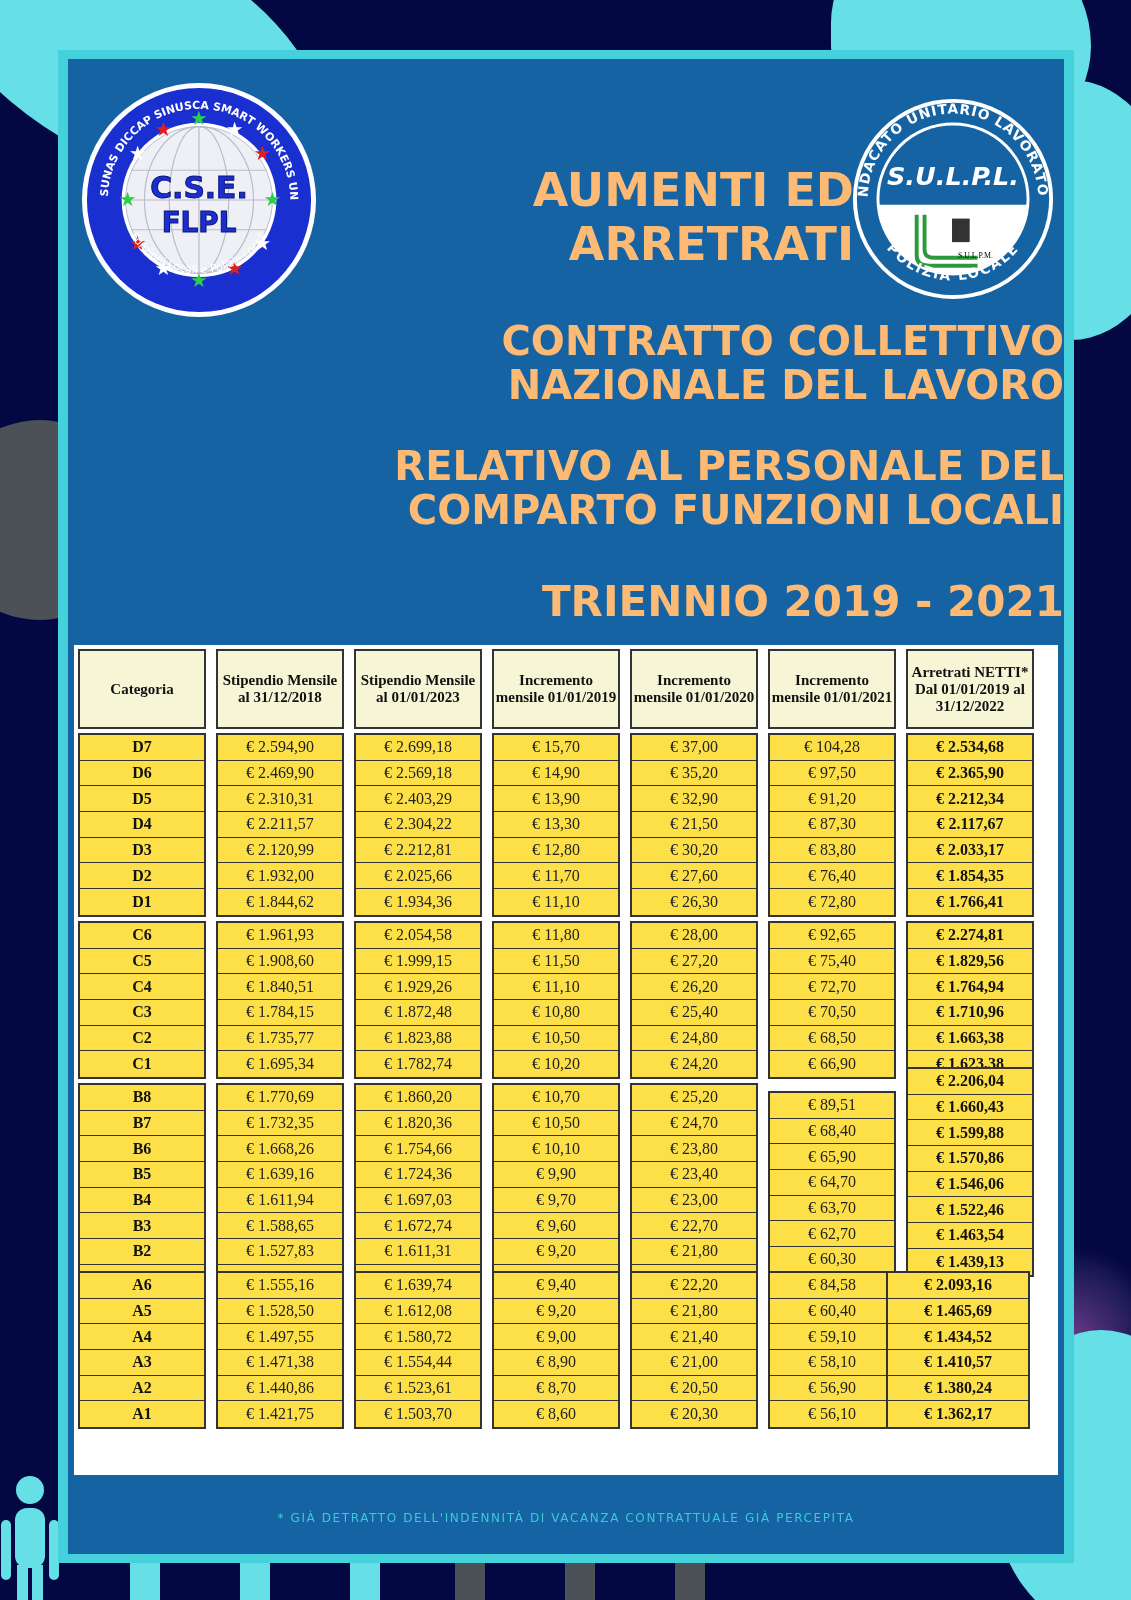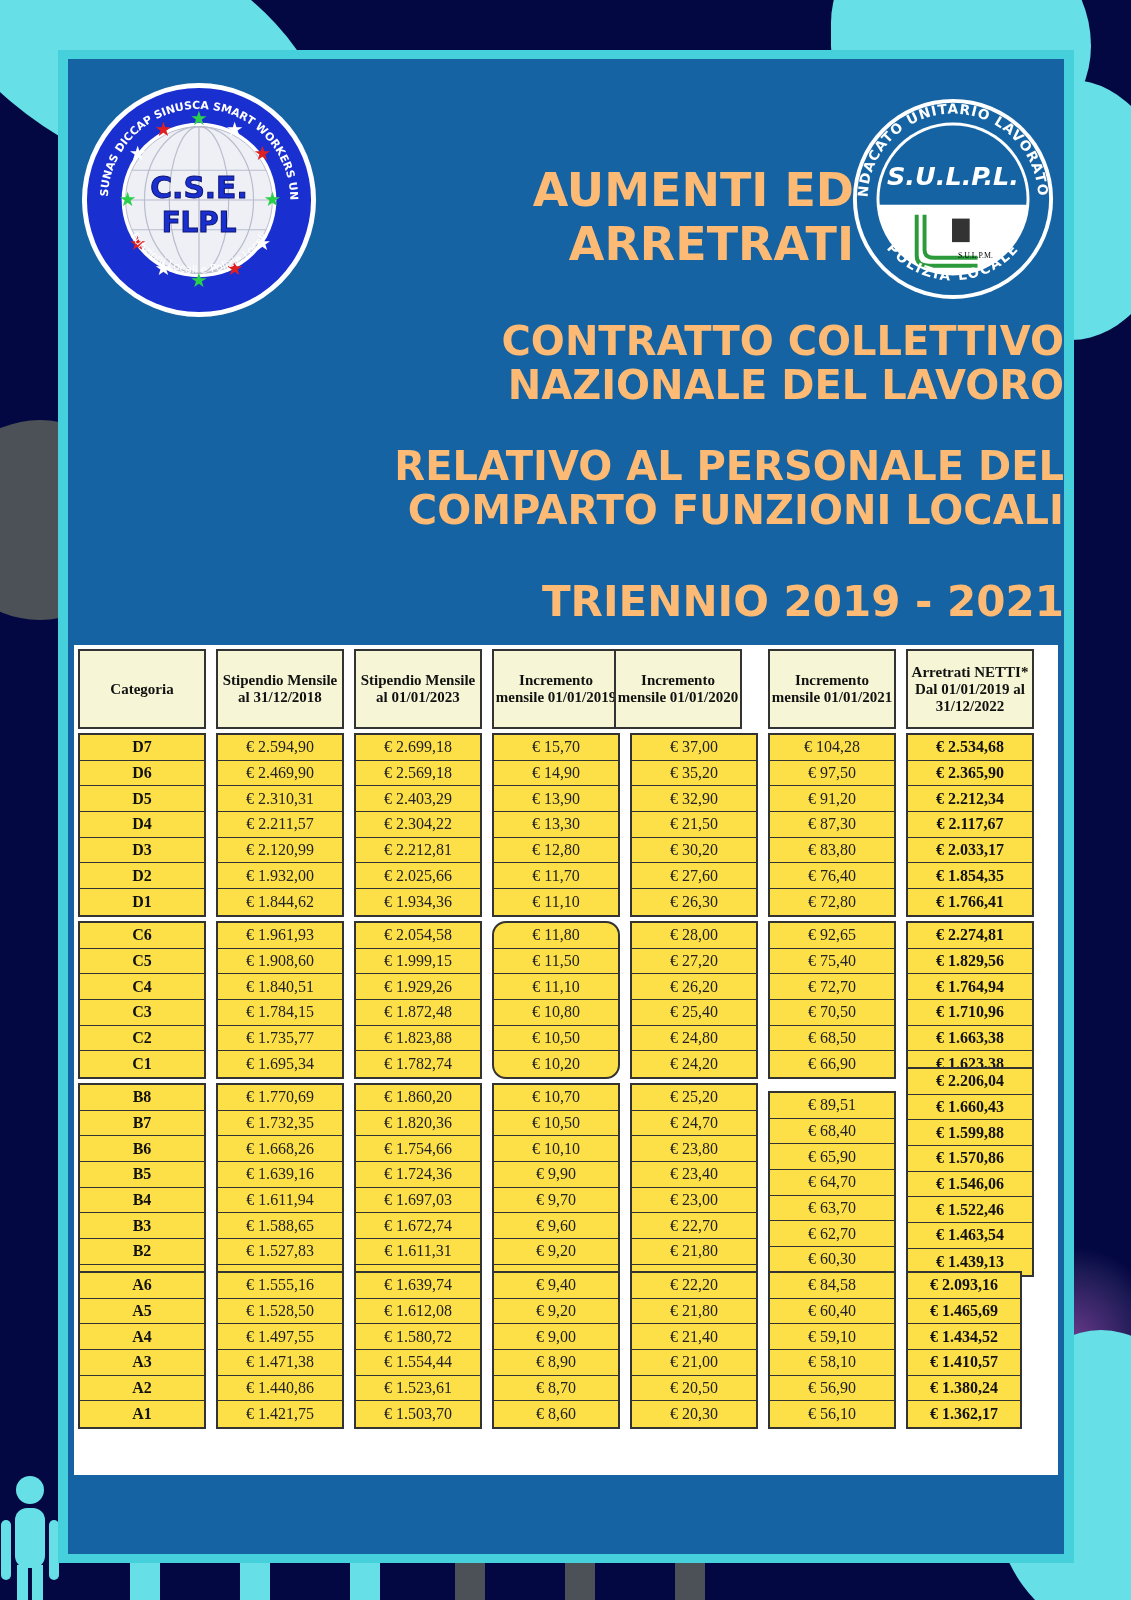--- a/index.html
+++ b/index.html
@@ -266,21 +266,21 @@
         <div class="hdr" style="left: 418px; width: 128px;">Incremento mensile 01/01/2019</div>
         <div class="grp g-blue" style="left: 418px; width: 128px; top: 88px;">
           <div class="cell">€ 15,70</div>
           <div class="cell">€ 14,90</div>
           <div class="cell">€ 13,90</div>
           <div class="cell">€ 13,30</div>
           <div class="cell">€ 12,80</div>
           <div class="cell">€ 11,70</div>
           <div class="cell">€ 11,10</div>
         </div>
-        <div class="grp g-yel" style="left: 418px; width: 128px; top: 276px; border-radius: 14px;">
+        <div class="grp g-yel" style="left: 418px; width: 128px; top: 276px;">
           <div class="cell">€ 11,80</div>
           <div class="cell">€ 11,50</div>
           <div class="cell">€ 11,10</div>
           <div class="cell">€ 10,80</div>
           <div class="cell">€ 10,50</div>
           <div class="cell">€ 10,20</div>
         </div>
         <div class="grp g-blue" style="left: 418px; width: 128px; top: 438px;">
           <div class="cell">€ 10,70</div>
           <div class="cell">€ 10,50</div>
@@ -292,21 +292,21 @@
           <div class="cell">€ 9,10</div>
         </div>
         <div class="grp g-yel" style="left: 418px; width: 128px; top: 626px; text-align: right;">
           <div class="cell">€ 9,40</div>
           <div class="cell">€ 9,20</div>
           <div class="cell">€ 9,00</div>
           <div class="cell">€ 8,90</div>
           <div class="cell">€ 8,70</div>
           <div class="cell">€ 8,60</div>
         </div>
-        <div class="hdr" style="left: 540px; width: 128px;">Incremento mensile 01/01/2020</div>
+        <div class="hdr" style="left: 556px; width: 128px;">Incremento mensile 01/01/2020</div>
         <div class="grp g-blue" style="left: 556px; width: 128px; top: 88px;">
           <div class="cell">€ 37,00</div>
           <div class="cell">€ 35,20</div>
           <div class="cell">€ 32,90</div>
           <div class="cell">€ 21,50</div>
           <div class="cell">€ 30,20</div>
           <div class="cell">€ 27,60</div>
           <div class="cell">€ 26,30</div>
         </div>
         <div class="grp g-yel" style="left: 556px; width: 128px; top: 276px;">
@@ -392,24 +392,25 @@
         <div class="grp g-blue" style="left: 832px; width: 128px; top: 422px;">
           <div class="cell bold">€ 2.206,04</div>
           <div class="cell bold">€ 1.660,43</div>
           <div class="cell bold">€ 1.599,88</div>
           <div class="cell bold">€ 1.570,86</div>
           <div class="cell bold">€ 1.546,06</div>
           <div class="cell bold">€ 1.522,46</div>
           <div class="cell bold">€ 1.463,54</div>
           <div class="cell bold">€ 1.439,13</div>
         </div>
-        <div class="grp g-yel" style="left: 832px; width: 116px; top: 626px;">
+        <div class="grp g-yel" style="left: 812px; width: 144px; top: 626px;">
           <div class="cell bold">€ 2.093,16</div>
           <div class="cell bold">€ 1.465,69</div>
           <div class="cell bold">€ 1.434,52</div>
           <div class="cell bold">€ 1.410,57</div>
           <div class="cell bold">€ 1.380,24</div>
           <div class="cell bold">€ 1.362,17</div>
         </div>
       </div>
 
+    <div class="footnote">* GIÀ DETRATTO DELL'INDENNITÀ DI VACANZA CONTRATTUALE GIÀ PERCEPITA</div>
   </div>
 </div>
 
 </body></html>

